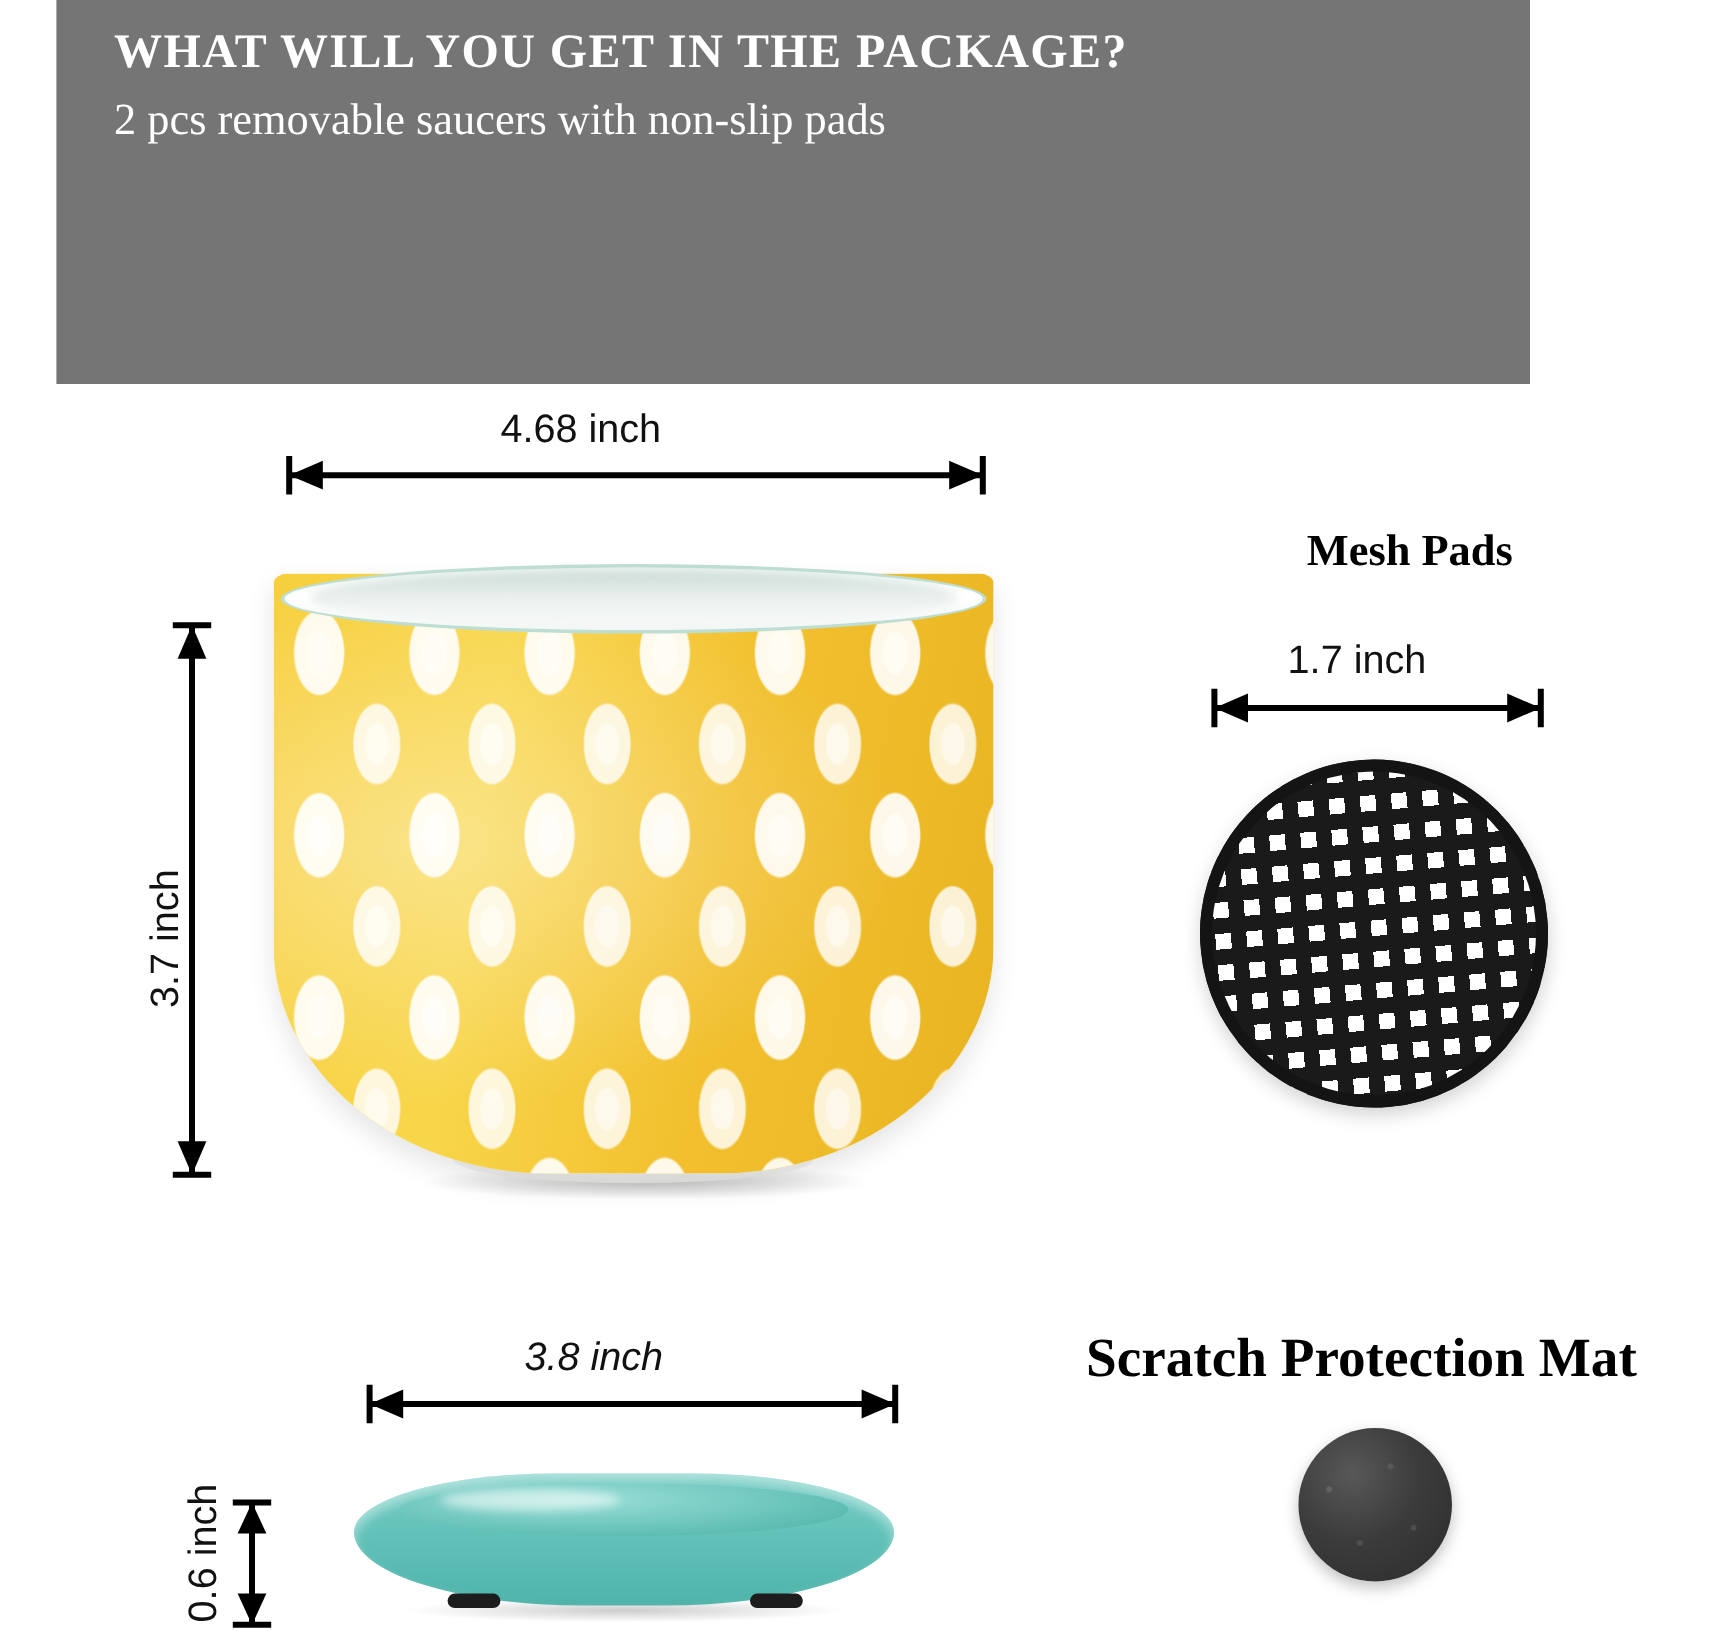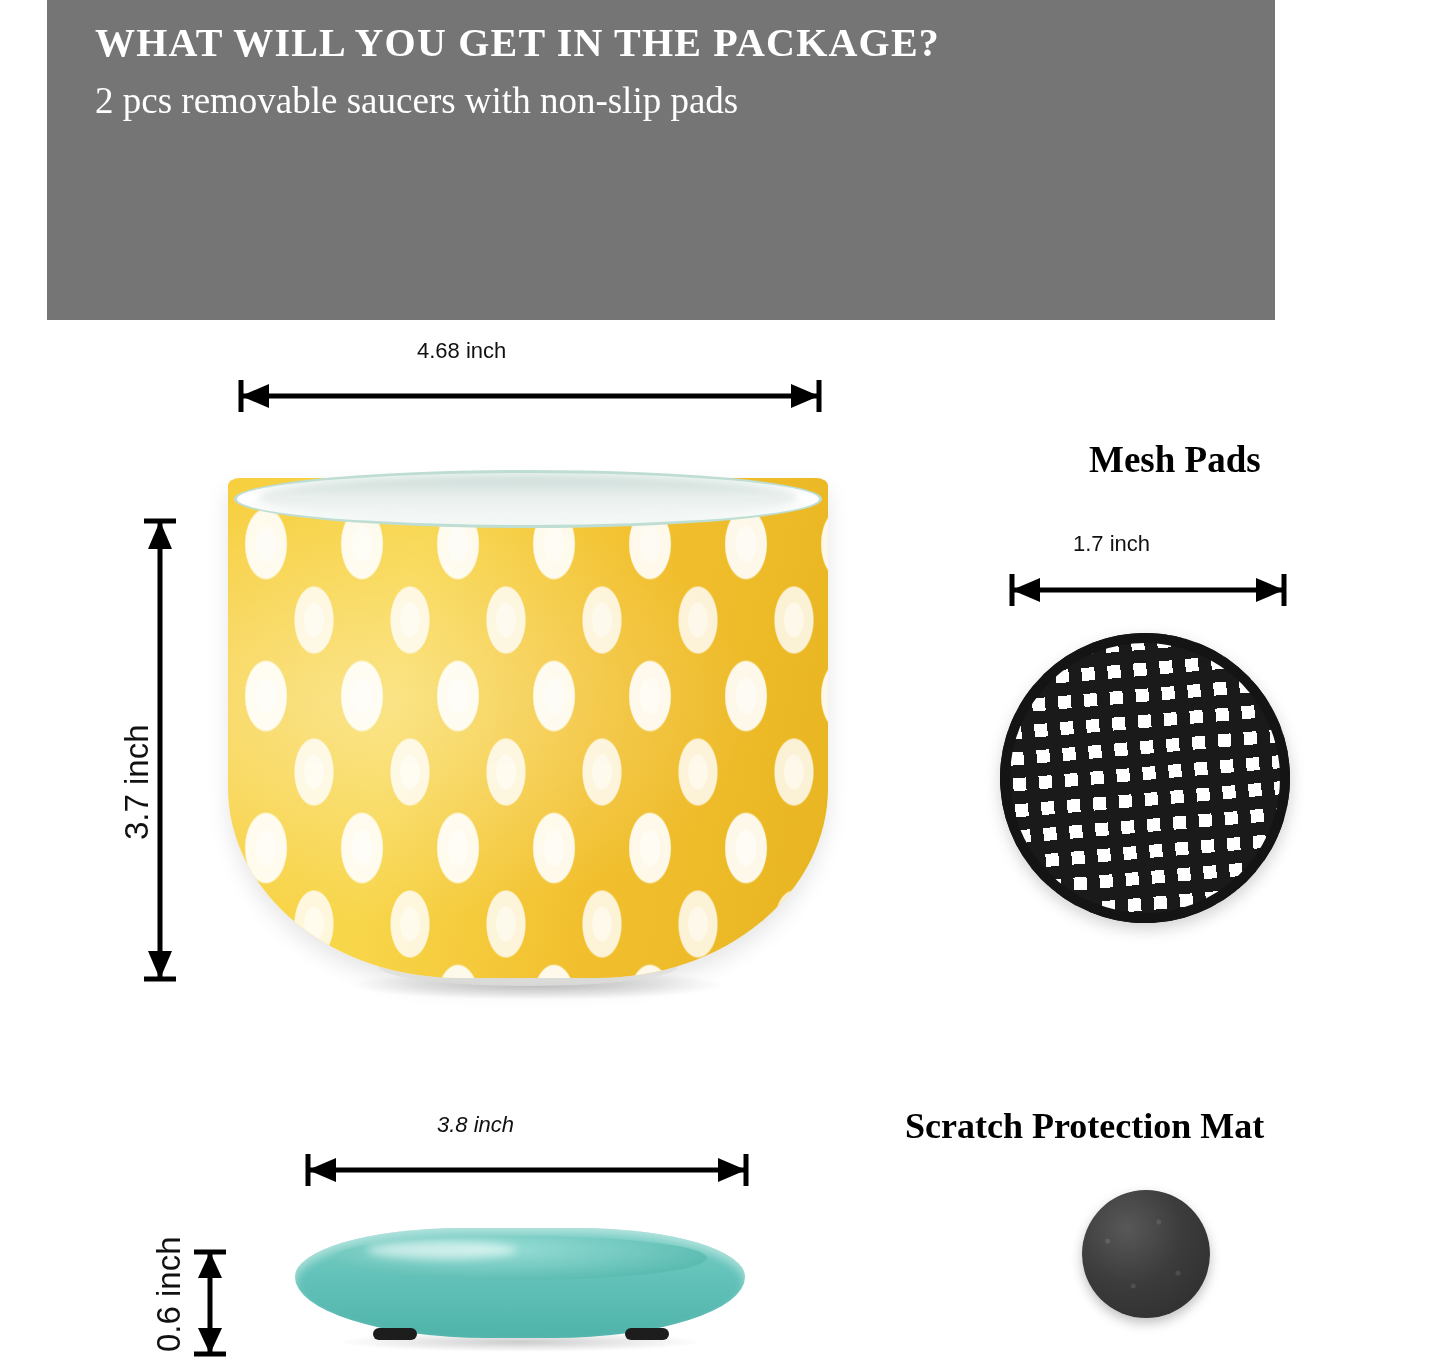--- a/index.html
+++ b/index.html
@@ -42,21 +42,21 @@
     line-height: 1.0;
     margin: 0 0 30px 0;
     font-weight: 400;
   }
 
   
   .dim-label {
     position: absolute;
     font-family: "Liberation Sans", sans-serif;
     color: #111111;
-    font-size: 22px;
+    font-size: 33px;
     white-space: nowrap;
   }
   .section-title {
     position: absolute;
     font-family: "Liberation Serif", serif;
     font-weight: bold;
     color: #000000;
     white-space: nowrap;
   }
 
@@ -344,15 +344,15 @@
   <polygon points="14,20 42,8 42,32" fill="#000"></polygon>
   <polygon points="286,20 258,8 258,32" fill="#000"></polygon>
   <line x1="14" y1="4" x2="14" y2="36" stroke="#000" stroke-width="5"></line>
   <line x1="286" y1="4" x2="286" y2="36" stroke="#000" stroke-width="5"></line>
 </svg>
 
 <div class="mesh-pad">
   <div class="mesh-ring"></div>
 </div>
 
-<div class="section-title" style="left:905px; top:1105px; font-size:36px;">Scratch Protection Mat</div>
+<div class="section-title" style="left:905px; top:1105px; font-size:46px;">Scratch Protection Mat</div>
 
 <div class="scratch-mat"></div>
 
 </body></html>

